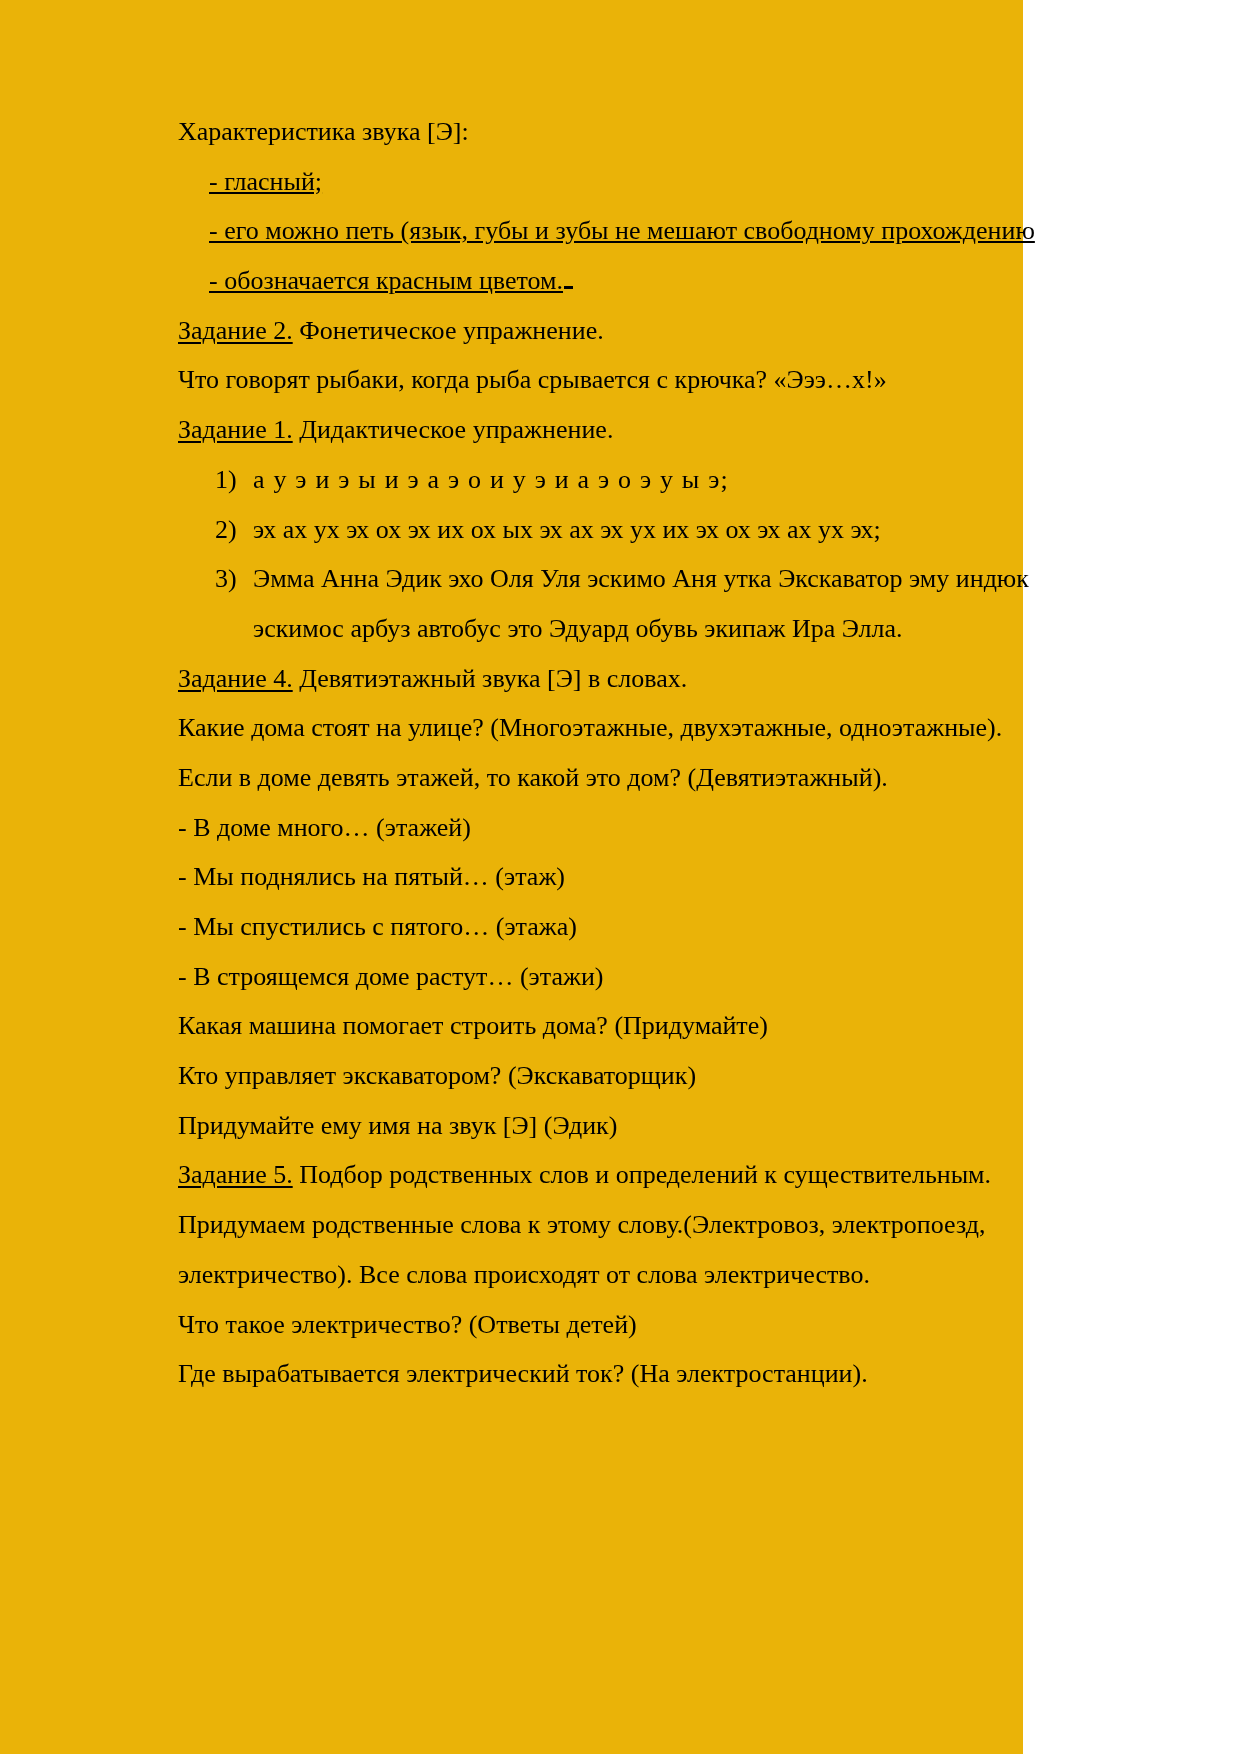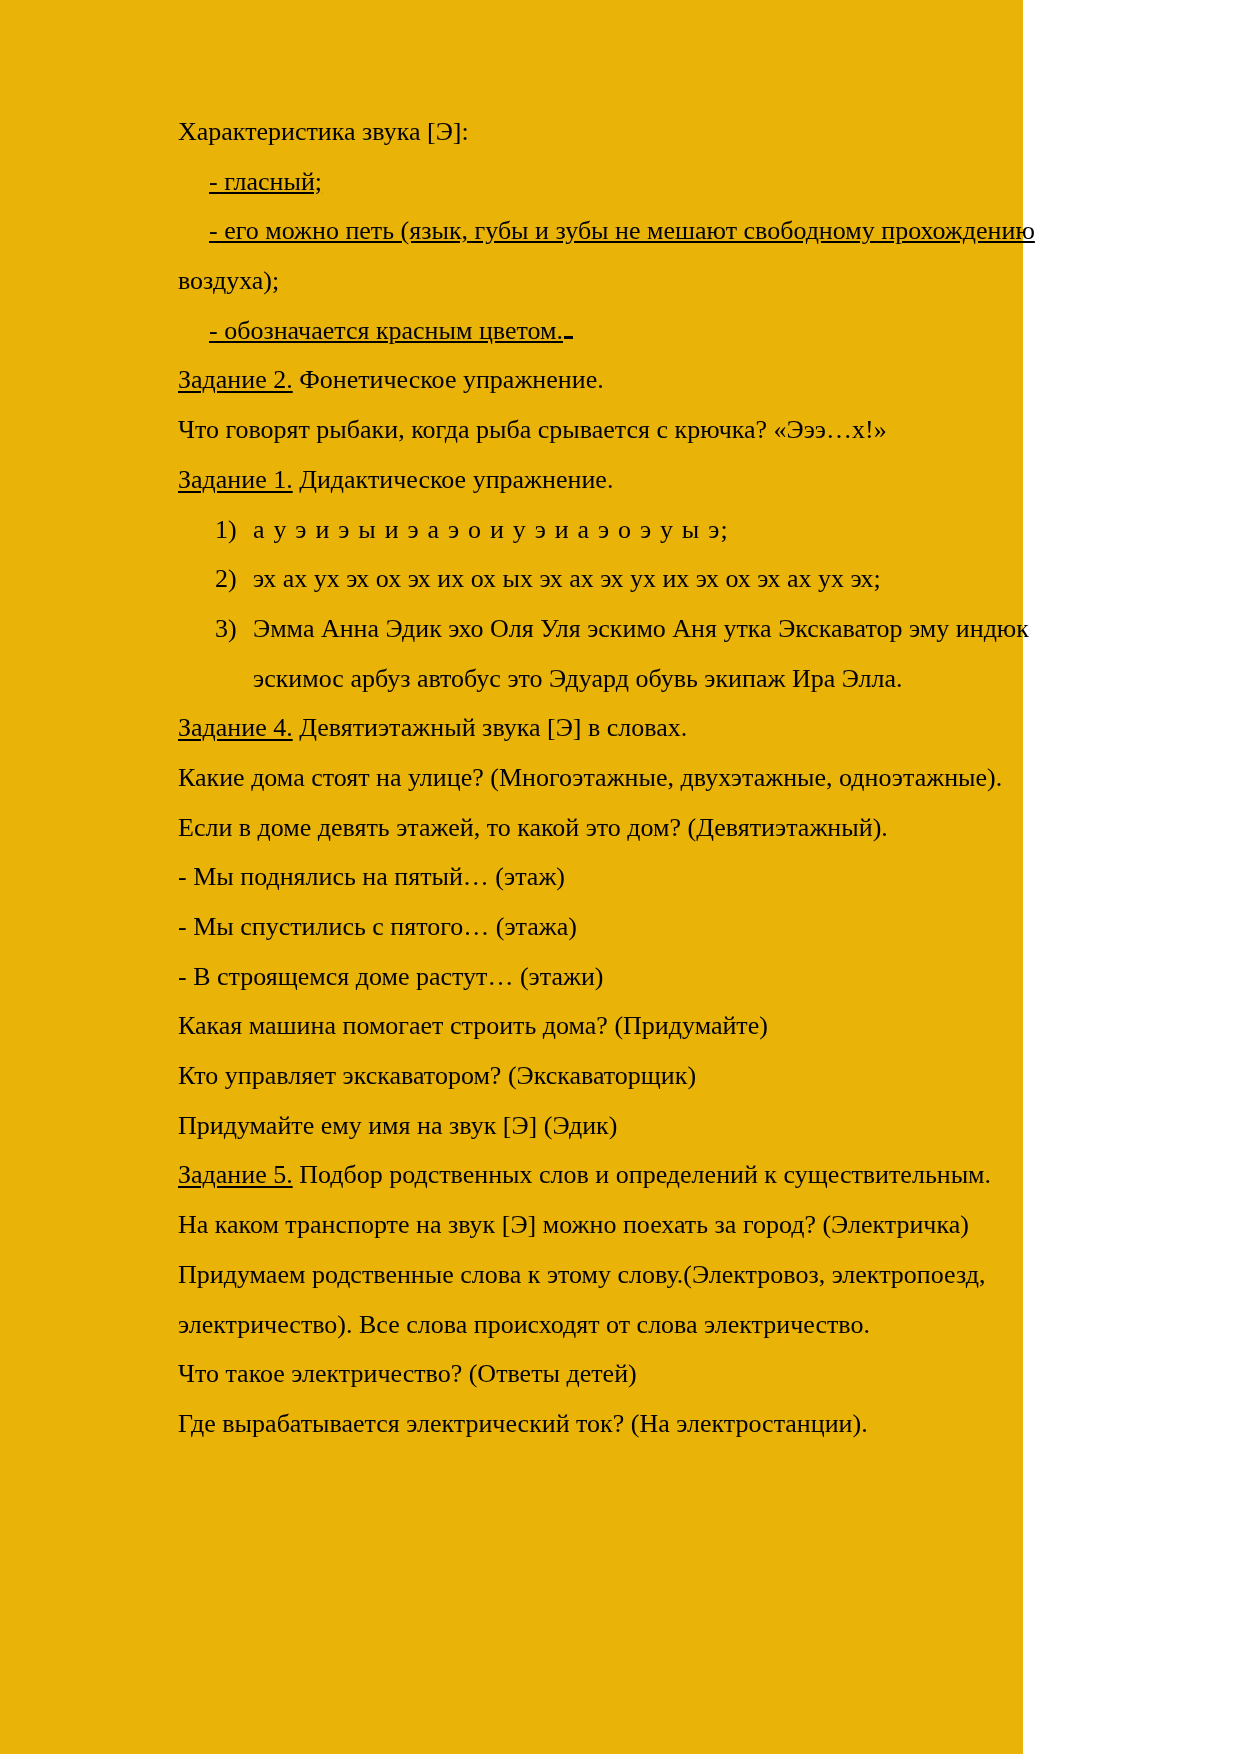--- a/index.html
+++ b/index.html
@@ -71,44 +71,43 @@
 </style>
 </head>
 <body>
 
 <div class="page">
   <div class="content">
 
     <p class="line">Характеристика звука [Э]:</p>
     <p class="line indent-dash">- гласный;</p>
     <p class="line indent-dash">- его можно петь (язык, губы и зубы не мешают свободному прохождению</p>
-    <p class="line">воздуха);</p>
     <p class="line indent-dash"><span>- обозначается красным цветом.</span><span class="cursor-mark"></span></p>
 
     <p class="line"><span class="u">Задание 2.</span><span> Фонетическое упражнение.</span></p>
     <p class="line">Что говорят рыбаки, когда рыба срывается с крючка? «Эээ…х!»</p>
 
     <p class="line"><span class="u">Задание 1.</span><span> Дидактическое упражнение.</span></p>
 
     <p class="line list-item"><span class="list-num">1)</span><span class="letters">а у э и э ы и э а э о и у э и а э о э у ы э;</span></p>
     <p class="line list-item"><span class="list-num">2)</span><span>эх ах ух эх ох эх их ох ых эх ах эх ух их эх ох эх ах ух эх;</span></p>
     <p class="line list-item"><span class="list-num">3)</span><span>Эмма Анна Эдик эхо Оля Уля эскимо Аня утка Экскаватор эму индюк</span></p>
     <p class="line list-cont">эскимос арбуз автобус это Эдуард обувь экипаж Ира Элла.</p>
 
     <p class="line"><span class="u">Задание 4.</span><span> Девятиэтажный звука [Э] в словах.</span></p>
     <p class="line">Какие дома стоят на улице? (Многоэтажные, двухэтажные, одноэтажные).</p>
     <p class="line">Если в доме девять этажей, то какой это дом? (Девятиэтажный).</p>
+    <p class="line">- В доме много… (этажей)</p>
     <p class="line">- Мы поднялись на пятый… (этаж)</p>
     <p class="line">- Мы спустились с пятого… (этажа)</p>
     <p class="line">- В строящемся доме растут… (этажи)</p>
     <p class="line">Какая машина помогает строить дома? (Придумайте)</p>
     <p class="line">Кто управляет экскаватором? (Экскаваторщик)</p>
     <p class="line">Придумайте ему имя на звук [Э] (Эдик)</p>
 
     <p class="line"><span class="u">Задание 5.</span><span> Подбор родственных слов и определений к существительным.</span></p>
-    <p class="line">На каком транспорте на звук [Э] можно поехать за город? (Электричка)</p>
     <p class="line">Придумаем родственные слова к этому слову.(Электровоз, электропоезд,</p>
     <p class="line">электричество). Все слова происходят от слова электричество.</p>
     <p class="line">Что такое электричество? (Ответы детей)</p>
     <p class="line">Где вырабатывается электрический ток? (На электростанции).</p>
 
   </div>
 </div>
 
 </body></html>

